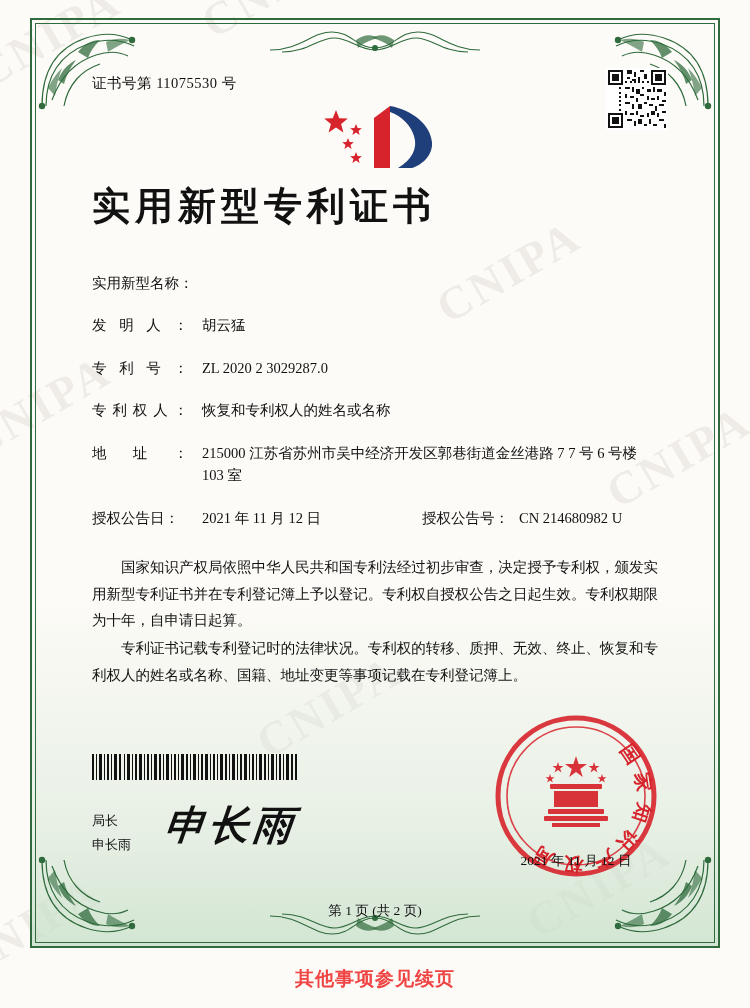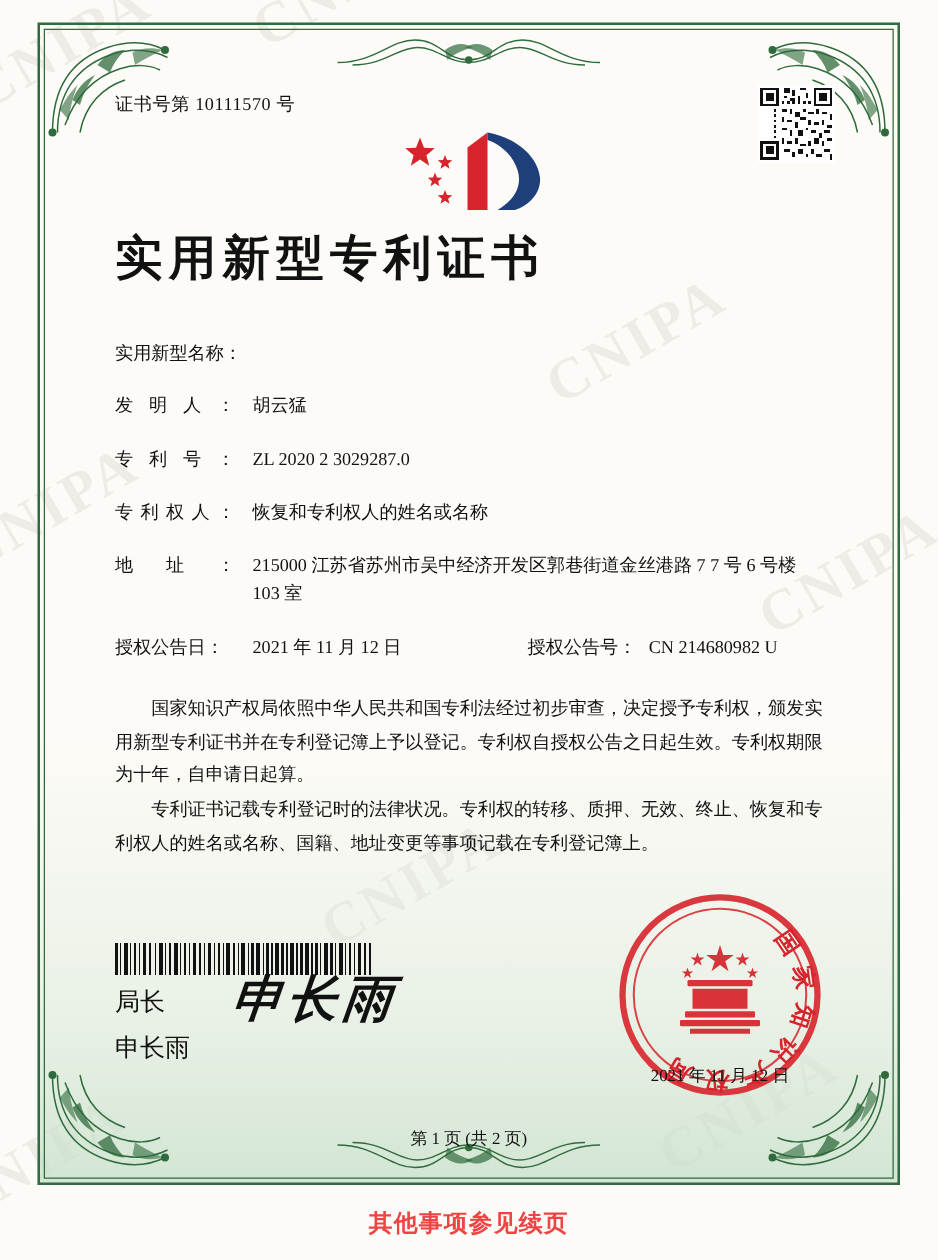--- a/index.html
+++ b/index.html
@@ -192,22 +192,22 @@
 
   
   .sign-block {
     position: absolute;
     left: 62px;
     bottom: 90px;
     display: flex;
     align-items: flex-start;
   }
   .sign-labels {
-    font-family: Liberation Serif, serif;
-    font-size: 20px;
+    font-family: Liberation Mono, monospace;
+    font-size: 13px;
     color: #111;
     line-height: 1.85;
     padding-top: 8px;
   }
   .sign-script {
     margin-left: 34px;
     font-family: "Liberation Serif", "DejaVu Serif", serif;
     font-size: 40px;
     font-style: italic;
     font-weight: bold;
@@ -437,21 +437,21 @@
         <rect x="20" y="24" width="1" height="2"></rect>
           <rect x="22" y="26" width="2" height="1"></rect>
         <rect x="25" y="24" width="2" height="1"></rect>
           <rect x="27" y="26" width="1" height="2"></rect>
       </g>
     </svg>
   </div>
 
   <div class="content">
 
-    <div class="cert-no">证书号第 10111570 号</div>
+    <div class="cert-no">证书号第 11075530 号</div>
 
     <div class="logo-wrap">
       <svg width="126" height="72" viewBox="0 0 126 72">
 
         <path d="M62 66 L62 16 L78 4 L78 66 Z" fill="#d7232b"></path>
         <path d="M78 4 C100 8 118 22 120 40 C121 52 112 62 100 66 L86 66 C100 58 106 46 102 34 C99 24 90 14 78 10 Z" fill="#1f3f7a"></path>
 
         <g fill="#d7232b">
           <polygon points="24,8 27.2,16.2 35.8,16.6 29.1,22.1 31.4,30.5 24,25.6 16.6,30.5 18.9,22.1 12.2,16.6 20.8,16.2"></polygon>
           <polygon points="44,22 45.6,26 49.8,26.2 46.5,28.9 47.6,33 44,30.6 40.4,33 41.5,28.9 38.2,26.2 42.4,26"></polygon>

